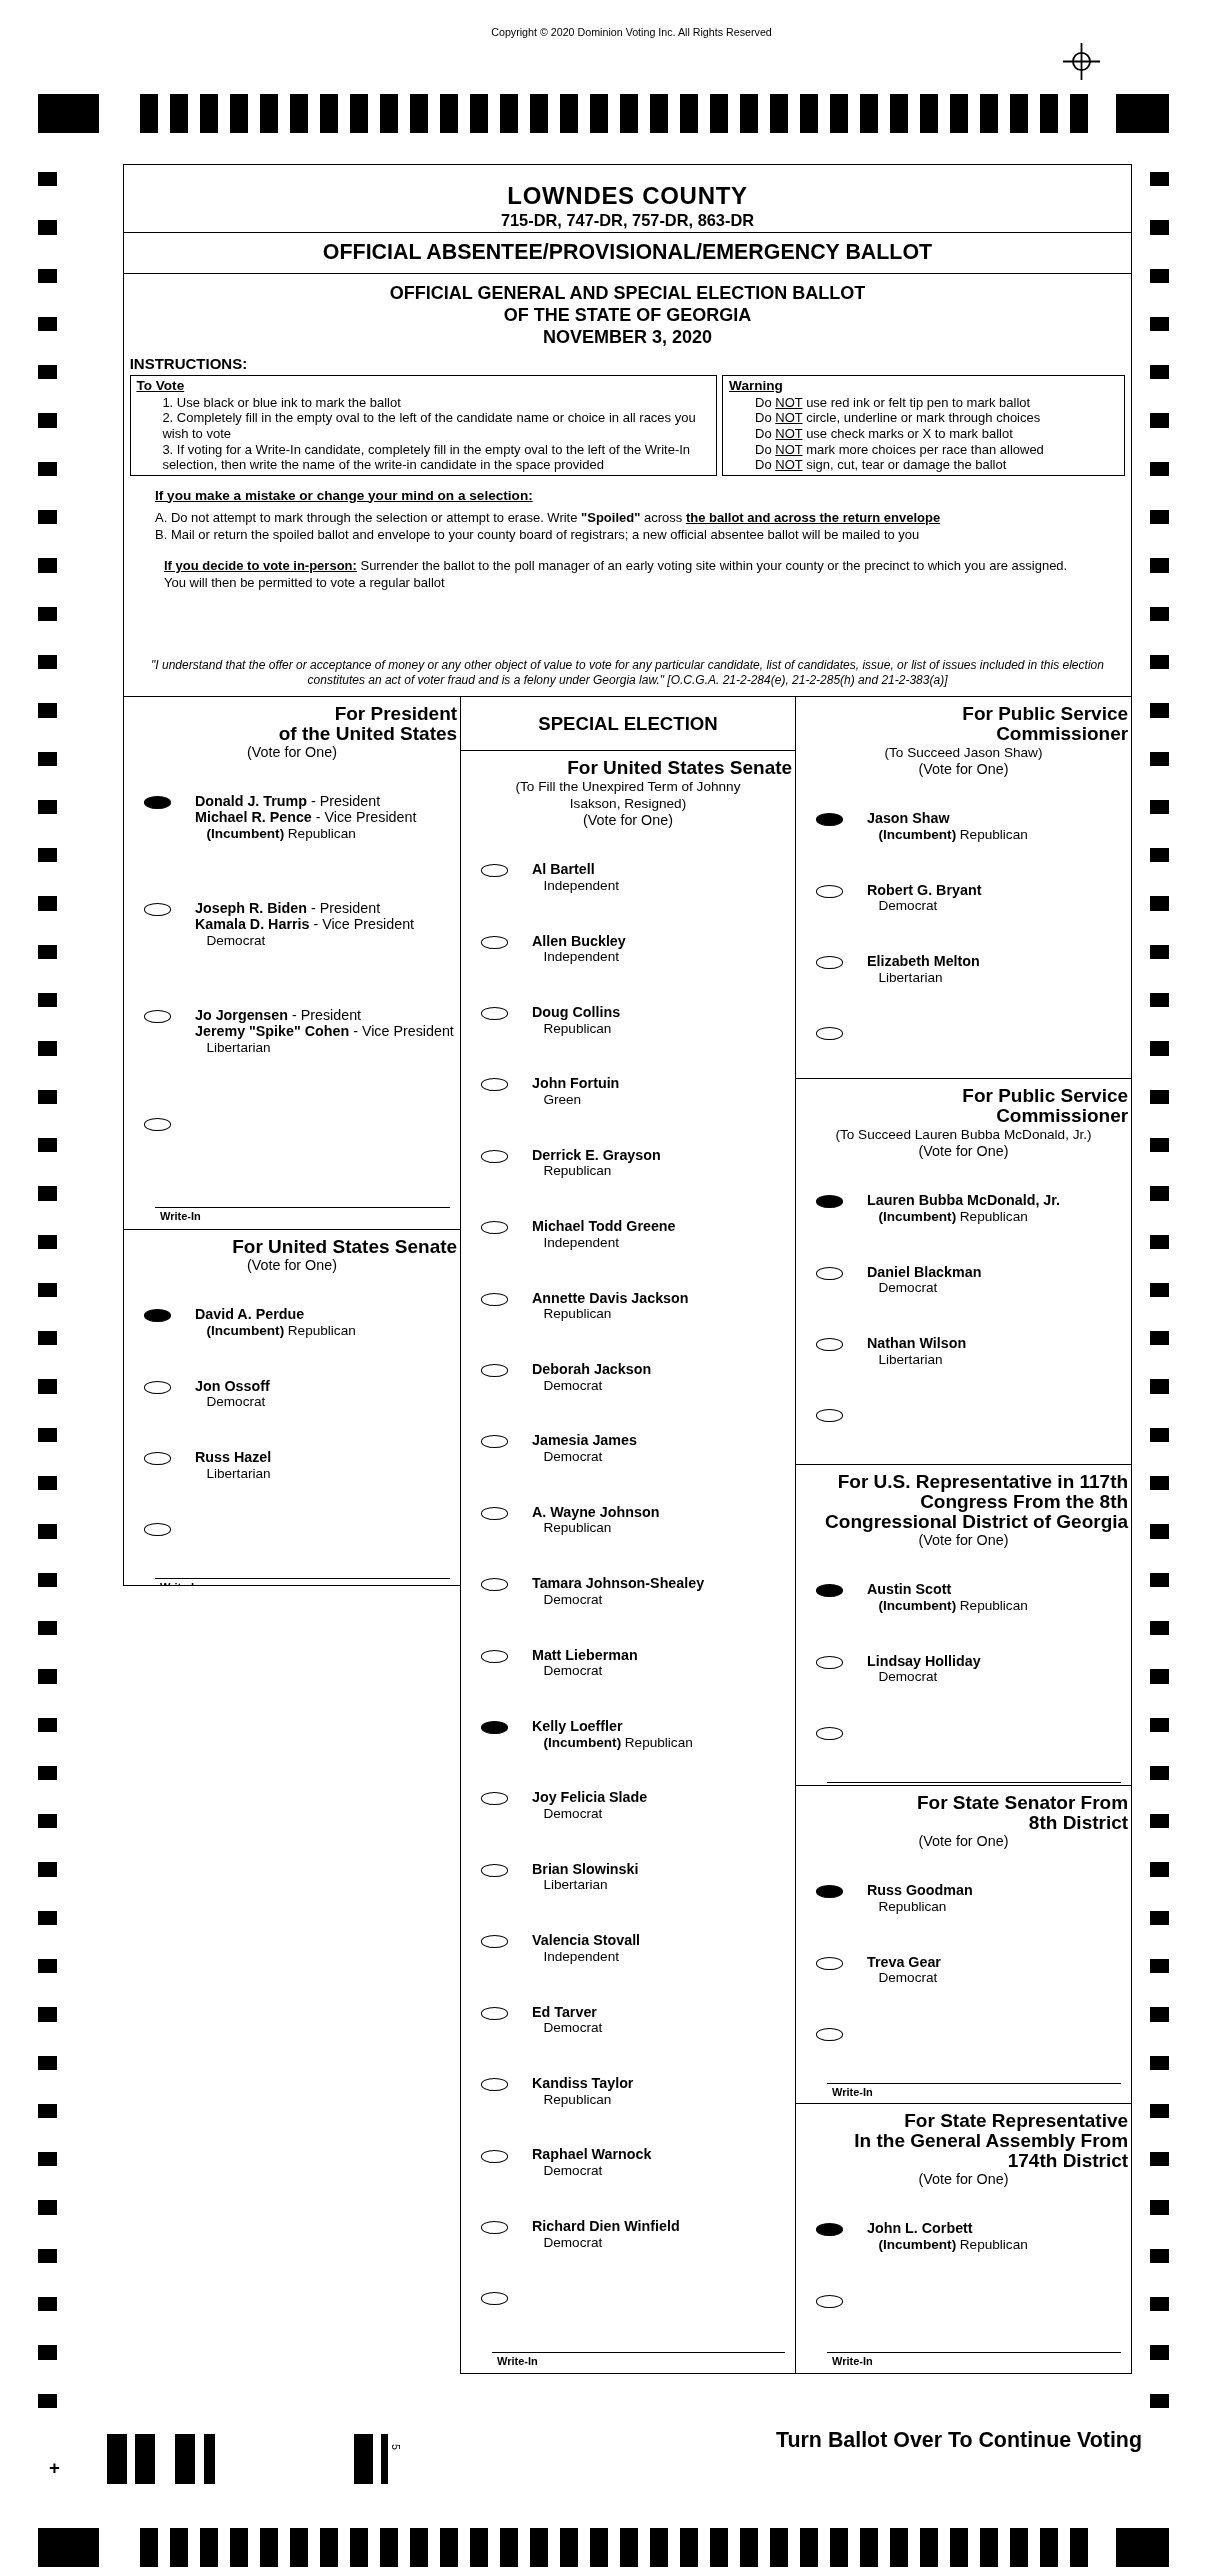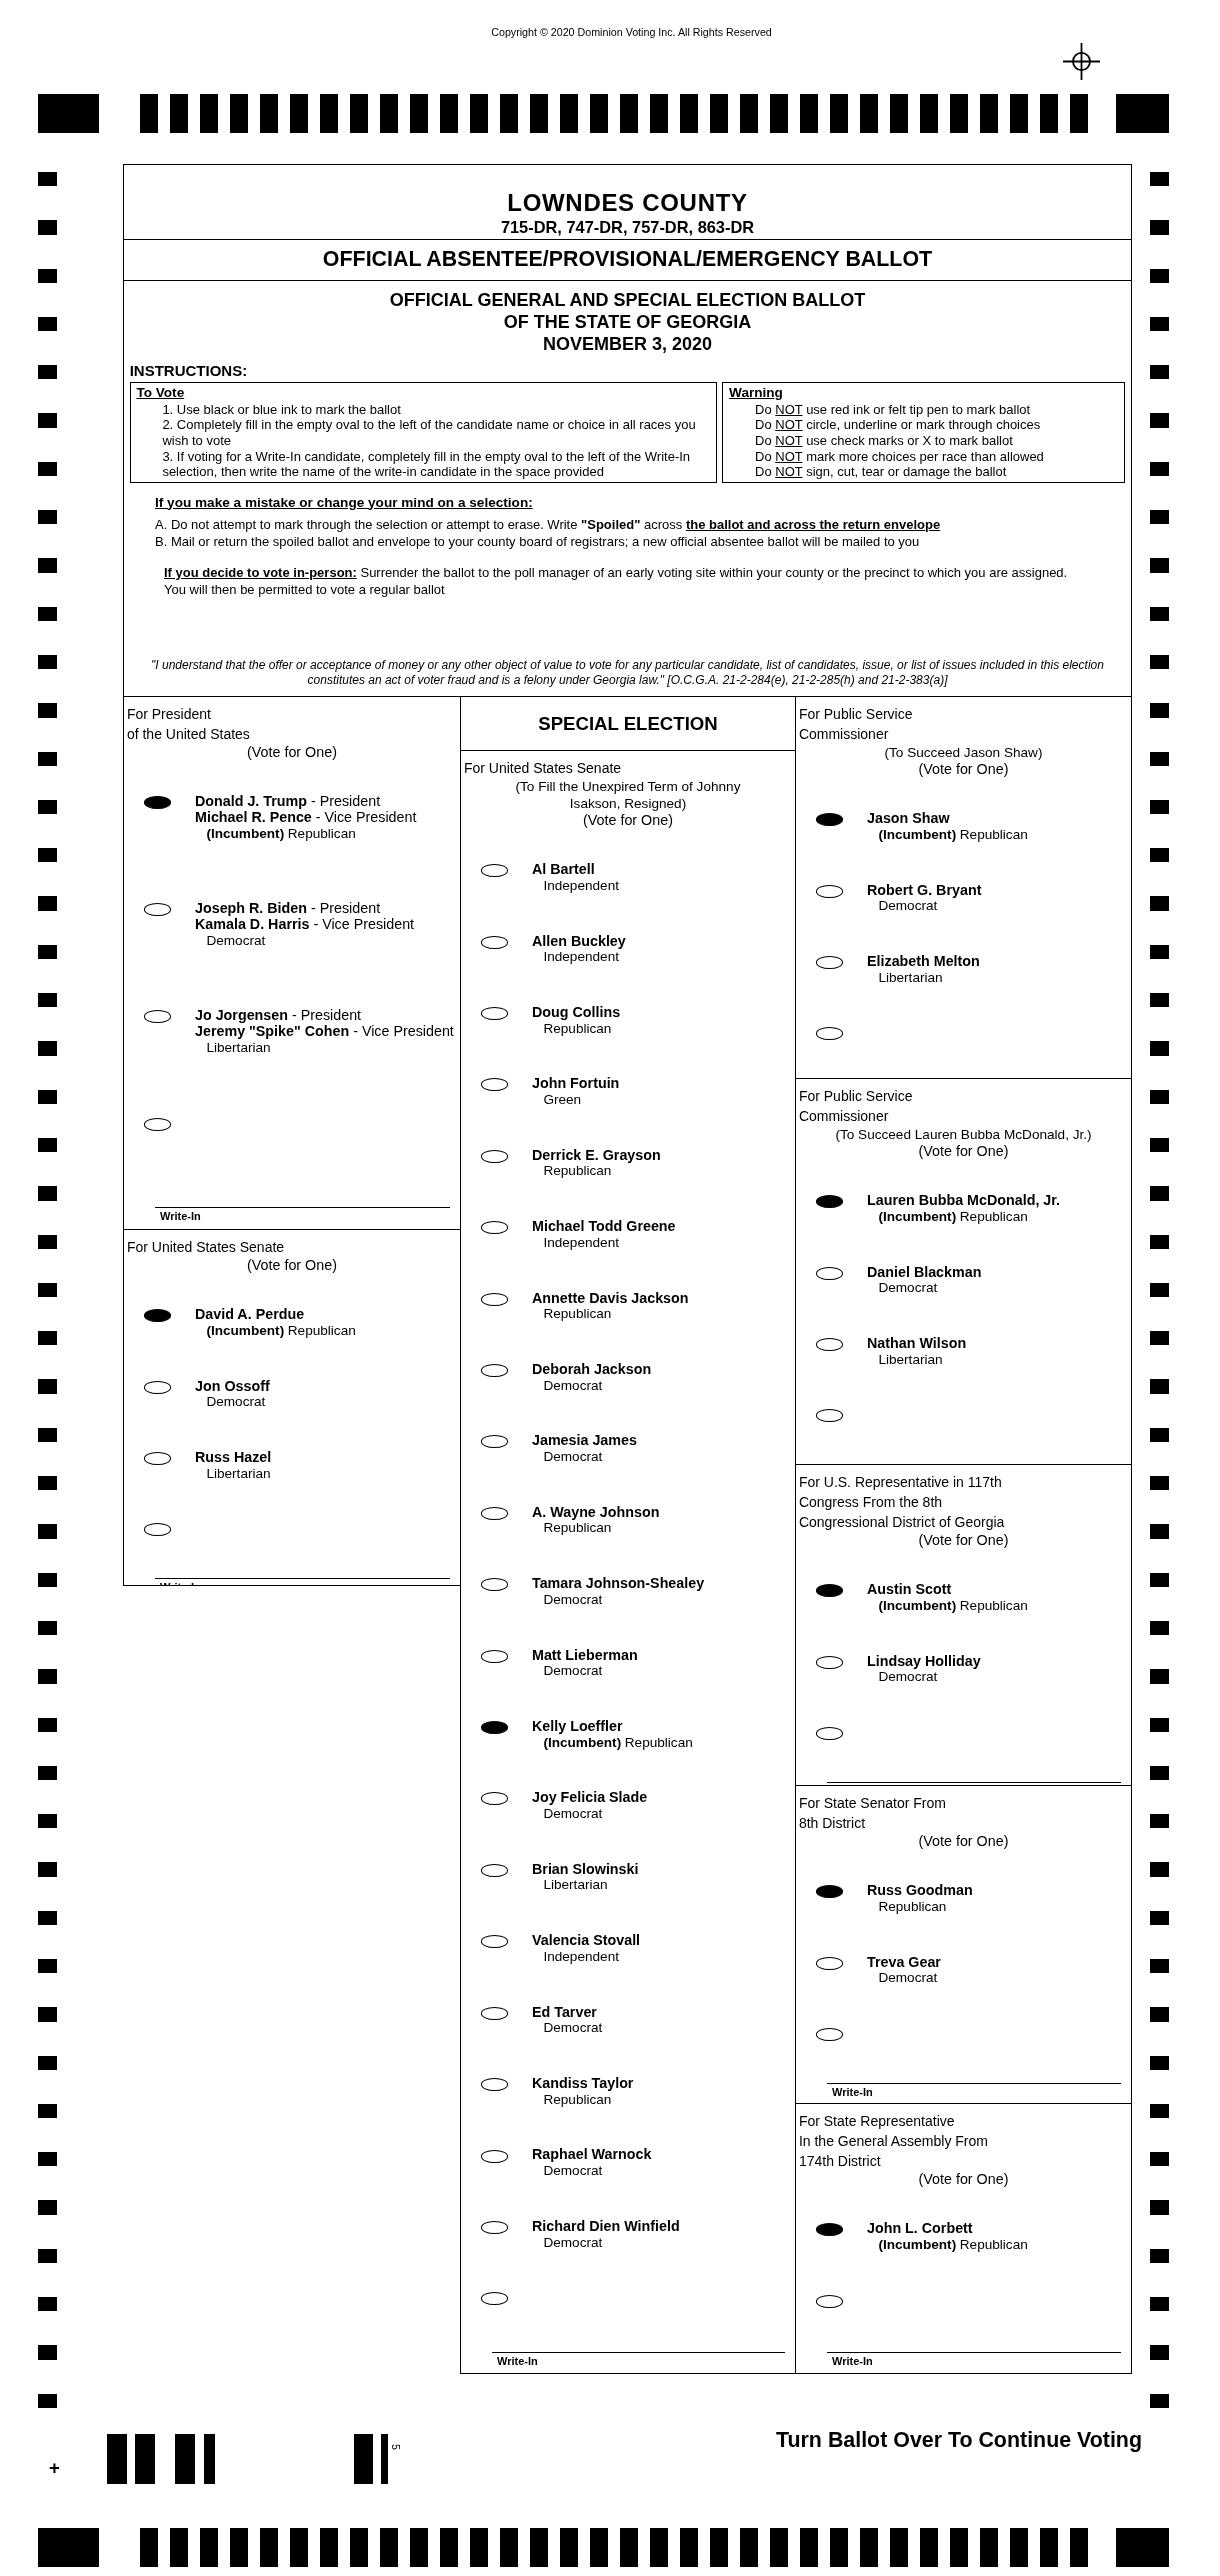--- a/index.html
+++ b/index.html
@@ -17,21 +17,21 @@
   .band-block-l{position:absolute;left:0;top:0;width:61px;height:39px;background:#000;}
   .band-bars{position:absolute;left:102px;top:0;display:flex;gap:12px;}
   .band-bar{width:18px;height:39px;background:#000;}
   .band-block-r{position:absolute;left:1078px;top:0;width:53px;height:39px;background:#000;}
 
   .side-marks{position:absolute;top:172px;display:flex;flex-direction:column;gap:34px;}
   .side-marks.left{left:38px;} .side-marks.right{left:1150px;}
   .side-mark{width:18.6px;height:14.3px;background:#000;}
 
   .header-box{position:absolute;left:123px;top:164px;width:1009px;height:533px;border:1.4px solid #000;overflow:hidden;display:flex;flex-direction:column;}
-  .county{margin-top:24px;text-align:center;font-size:24px;font-weight:bold;letter-spacing:0.7px;}
+  .county{margin-top:17px;text-align:center;font-size:24px;font-weight:bold;letter-spacing:0.7px;}
   .districts{text-align:center;font-size:16.4px;font-weight:bold;margin-top:1.4px;padding-bottom:2px;border-bottom:1.4px solid #000;}
   .ballot-title{text-align:center;font-size:21.4px;font-weight:bold;padding:7.1px 0;border-bottom:1.4px solid #000;}
   .election-title{padding-top:8.6px;}
   .election-title div{text-align:center;font-size:18px;font-weight:bold;line-height:22px;}
   .instr-label{font-size:15px;font-weight:bold;padding:7.1px 0 1.4px 5.7px;}
   .instr-row{display:flex;gap:5.7px;padding:1.4px 5.7px 0 5.7px;}
   .tovote-box{width:587px;border:1.4px solid #000;padding:2.1px 5.7px;}
   .warning-box{flex:1;border:1.4px solid #000;padding:2.1px 5.7px;}
   .box-title{font-weight:bold;text-decoration:underline;font-size:13.6px;line-height:16.4px;}
   .inst-item{font-size:13px;line-height:15.7px;margin-left:26px;}
@@ -43,21 +43,21 @@
 
   .cols{position:absolute;left:123px;top:697px;width:1009px;display:flex;align-items:flex-start;}
   .col{overflow:hidden;}
   .col.c1{width:337px;height:889px;border-left:1.4px solid #000;border-bottom:1.4px solid #000;}
   .col.c2{width:336px;height:1677px;border-left:1.4px solid #000;border-right:1.4px solid #000;border-bottom:1.4px solid #000;}
   .col.c3{width:336px;height:1677px;border-right:1.4px solid #000;border-bottom:1.4px solid #000;}
 
   .special-header{height:54px;border-bottom:1.4px solid #000;display:flex;align-items:center;justify-content:center;font-weight:bold;font-size:18.6px;}
   .contest{display:flex;flex-direction:column;border-bottom:1.4px solid #000;padding-top:7.1px;overflow:hidden;}
   .contest:last-child{border-bottom:none;}
-  .c-title{font-weight:normal;font-size:14px;line-height:20px;text-align:left;padding:0 2.9px;}
+  .c-title{font-weight:bold;font-size:19px;line-height:20px;text-align:right;padding:0 2.9px;}
   .c-sub{font-size:13.6px;line-height:17px;text-align:center;}
   .c-votefor{font-size:14.3px;line-height:17px;text-align:center;}
   .cands{margin-top:33px;}
   .cand{position:relative;padding-left:71px;margin-bottom:40px;min-height:17px;}
   .cand.tall{margin-bottom:60px;}
   .oval{position:absolute;left:20px;top:2.1px;width:27px;height:13px;border:1.4px solid #000;border-radius:13.6px / 6.4px;background:#fff;}
   .oval.filled{background:#000;}
   .cand-name{font-size:14.3px;line-height:15.7px;}
   .cand-party{font-size:13.6px;line-height:15.7px;margin-left:11.4px;}
   .cand-party .b{margin-right:3.6px;}

